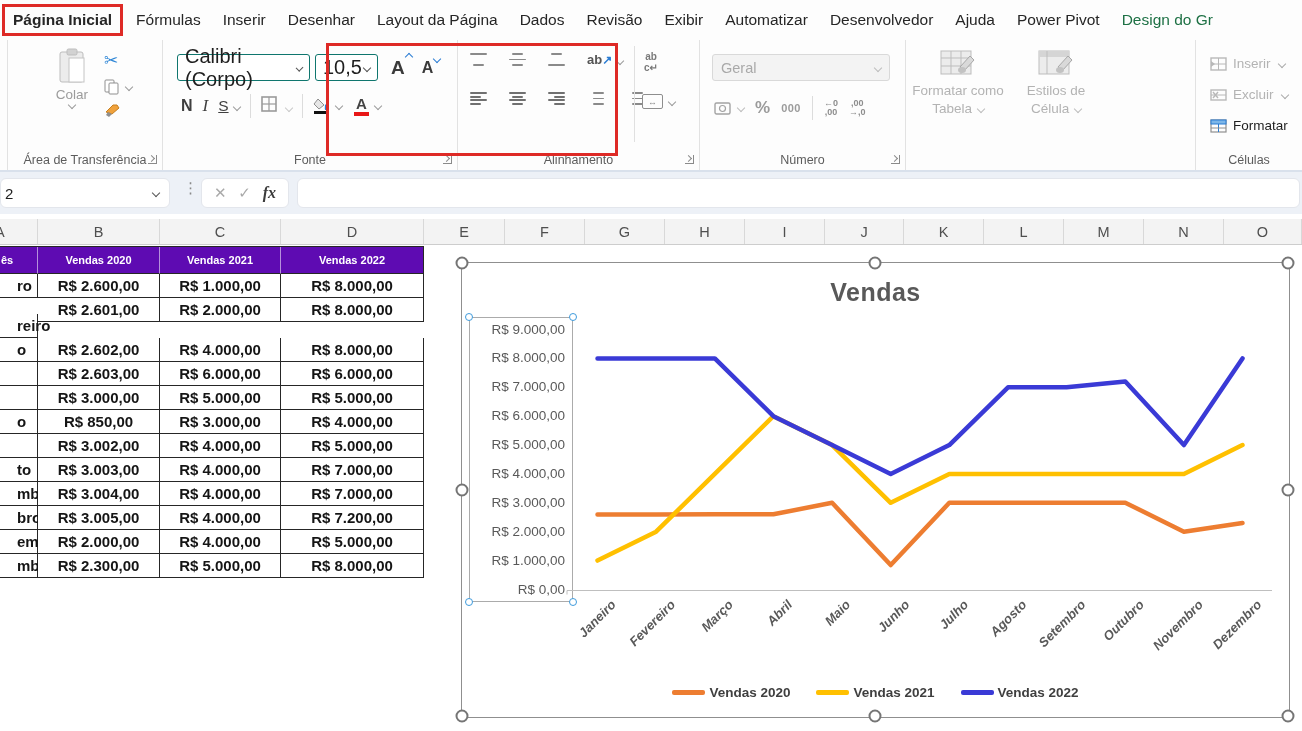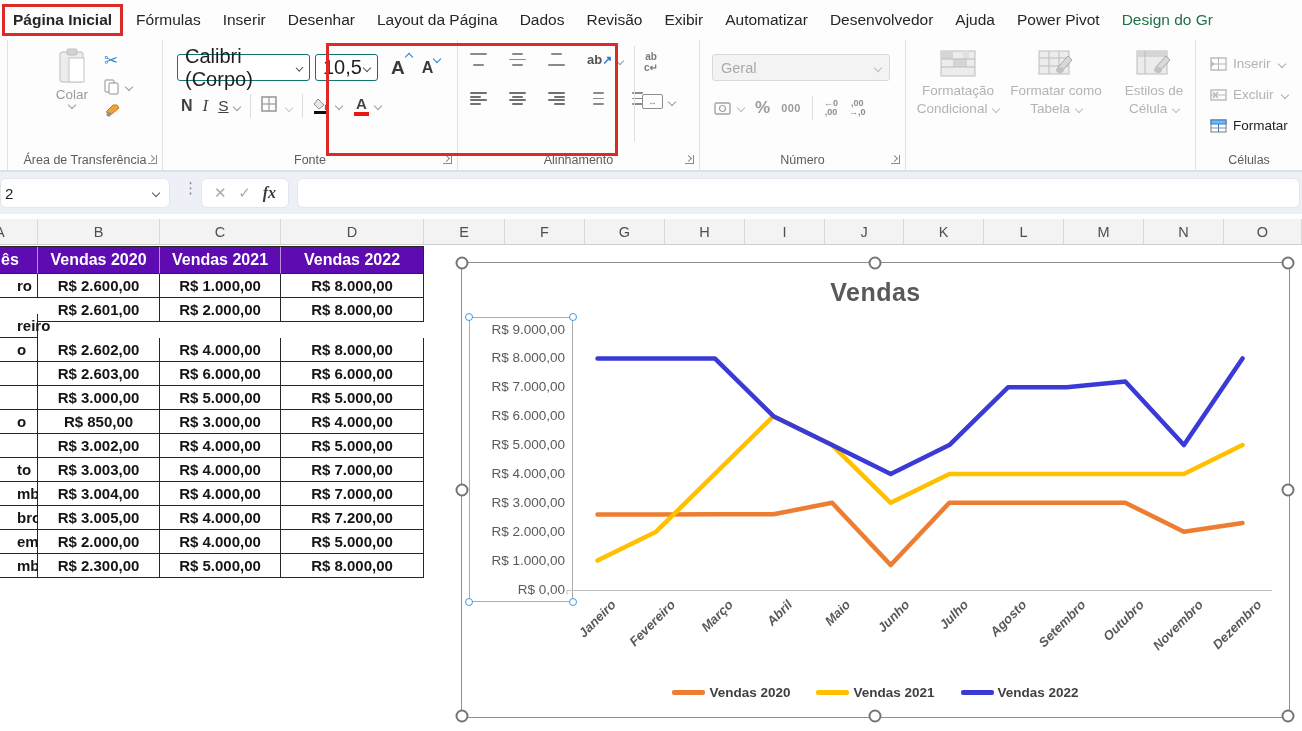--- a/index.html
+++ b/index.html
@@ -89,21 +89,21 @@
   .colheads{position:absolute;top:219px;left:0;right:0;height:26px;background:#f3f3f3;display:flex;border-bottom:1px solid #cdcdcd;box-sizing:border-box;}
   .colhead{box-sizing:border-box;border-right:1px solid #d8d8d8;display:flex;align-items:center;justify-content:center;font-size:14.5px;color:#4f4f4f;height:100%;}
   .colhead.cut{justify-content:flex-start;}
   .colhead.cut span{margin-left:-5px;}
 
   
   .datatable{position:absolute;left:0;top:246px;z-index:2;border-top:1px solid #262626;}
   .trow{display:flex;}
   .tcell{box-sizing:border-box;border-right:1px solid #262626;border-bottom:1px solid #262626;display:flex;align-items:center;justify-content:center;font-weight:700;font-size:15px;color:#151515;height:24px;background:#fff;}
   .tcell.frag{justify-content:flex-start;padding-left:17px;}
-  .thead-cell{box-sizing:border-box;height:27px;display:flex;align-items:center;justify-content:center;color:#fff;font-weight:700;font-size:16px;border-right:1px solid rgba(255,255,255,.55);border-bottom:1px solid #262626;}
+  .thead-cell{box-sizing:border-box;height:27px;display:flex;align-items:center;justify-content:center;color:#fff;font-weight:700;font-size:11px;border-right:1px solid rgba(255,255,255,.55);border-bottom:1px solid #262626;}
   .thead-cell.frag{justify-content:flex-start;padding-left:1px;}
 
   
   .chart{position:absolute;left:461px;top:262px;width:829px;height:456px;background:#fff;border:1.5px solid #8f8f8f;box-sizing:border-box;z-index:5;}
   .chart svg{position:absolute;left:0;top:0;}
   .chart-title{position:absolute;top:15px;left:0;right:0;text-align:center;font-size:25px;font-weight:700;color:#595959;letter-spacing:.5px;}
   .yaxis-box{position:absolute;left:7px;top:54px;width:104px;height:285px;border:1px solid #ababab;box-sizing:border-box;}
   .bluehandle{position:absolute;width:8px;height:8px;border:1.5px solid #3f9bdc;background:#fff;border-radius:50%;transform:translate(-50%,-50%);box-sizing:border-box;z-index:7;}
   .ylab{position:absolute;left:8px;width:95px;text-align:right;font-size:13.5px;color:#595959;white-space:nowrap;}
   .xlab{position:absolute;font-size:13px;font-weight:700;font-style:italic;color:#595959;white-space:nowrap;transform:rotate(-45deg);transform-origin:100% 0;}
@@ -303,31 +303,20 @@
           <div>,00</div>
             <div>→,0</div>
         </span>
       </div>
       <div class="grp-label">Número</div>
       <div class="launcher"></div>
     </div>
 
     <div class="rgroup" style="width:290px">
       <div class="styles-row">
-          <div class="style-btn">
-            <svg width="36" height="27" viewBox="0 0 36 27">
-              <rect x="1" y="1" width="34" height="25" fill="#ececec" stroke="#bdbdbd"></rect>
-              <rect x="1" y="1" width="12" height="8" fill="#d5d5d5"></rect>
-              <rect x="13" y="9" width="14" height="8" fill="#d5d5d5"></rect>
-              <rect x="23" y="1" width="6" height="8" fill="#e0e0e0"></rect>
-              <line x1="1" y1="9" x2="35" y2="9" stroke="#bdbdbd"></line>
-              <line x1="1" y1="17" x2="35" y2="17" stroke="#bdbdbd"></line>
-            </svg>
-            <span class="lbl">Formatação Condicional <span class="chev"></span></span>
-          </div>
           <div class="style-btn">
             <svg width="36" height="27" viewBox="0 0 36 27">
               <rect x="1" y="1" width="30" height="23" fill="#ececec" stroke="#bdbdbd"></rect>
               <line x1="1" y1="8" x2="31" y2="8" stroke="#bdbdbd"></line>
               <line x1="1" y1="16" x2="31" y2="16" stroke="#bdbdbd"></line>
               <line x1="11" y1="1" x2="11" y2="24" stroke="#bdbdbd"></line>
               <line x1="21" y1="1" x2="21" y2="24" stroke="#bdbdbd"></line>
               <path d="M20 17 L30 6 L34 10 L24 21 Z" fill="#d9d9d9" stroke="#a8a8a8"></path>
               <ellipse cx="22" cy="20" rx="4" ry="3" fill="#c2c2c2"></ellipse>
             </svg>

